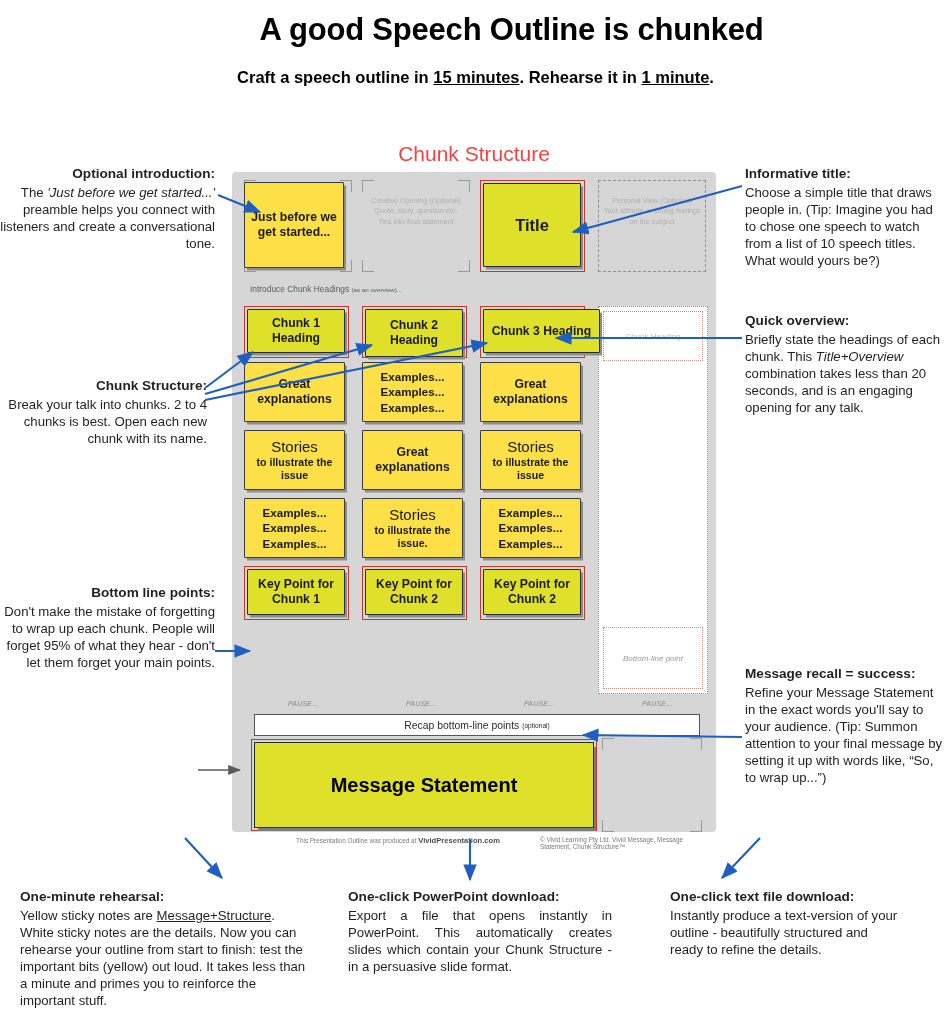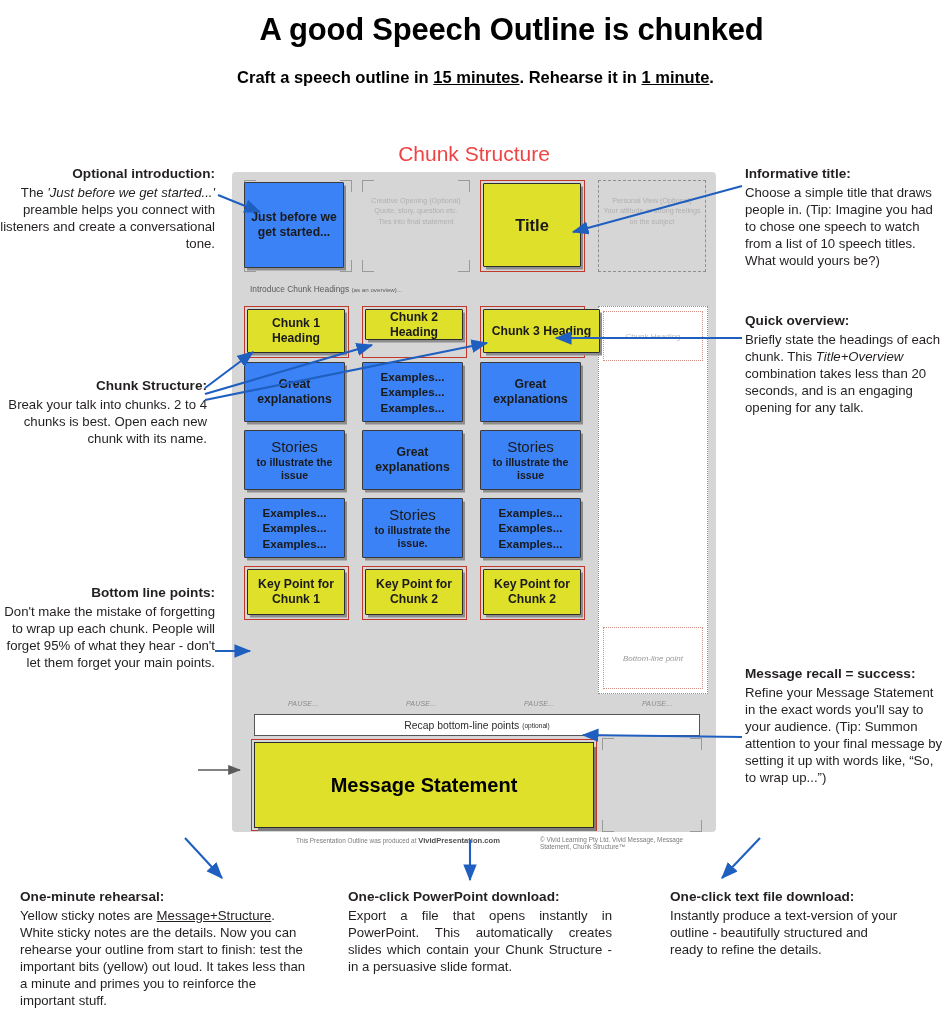--- a/index.html
+++ b/index.html
@@ -60,21 +60,21 @@
 
   .ghost{
     position:absolute;inset:0;display:flex;align-items:flex-start;
     justify-content:center;padding-top:16px;text-align:center;
     font-size:7.2px;line-height:1.45;color:#b0b0b0;
   }
 
   
   .note{
     position:absolute;box-sizing:border-box;
-    background:#3b82f6;border:1.4px solid #3a3a3a;
+    background:#fde047;border:1.4px solid #3a3a3a;
     box-shadow:2.5px 3px 0 -0.5px #8d8d8d;
     display:flex;align-items:center;justify-content:center;
     text-align:center;border-radius:1px;
   }
   .note.yellow{background:#dfe02a;border-color:#2c2c2c;}
   .redframe{position:absolute;border:1.2px solid #c0392b;box-sizing:border-box;}
 
   .note .t{padding:2px 4px;}
   .note .big{font-size:12.2px;font-weight:bold;line-height:1.2;}
   .note .bigyel{font-size:16.5px;font-weight:bold;}
@@ -240,21 +240,21 @@
             <div class="redframe" style="left:0;top:0;width:105px;height:54px;"></div>
             <div class="note yellow" style="left:3px;top:3px;width:98px;height:46px;">
               <div class="t big">Key Point for Chunk 1</div>
             </div>
           </div>
         </div>
 
         <div class="col g2">
           <div class="cheadwrap">
             <div class="redframe" style="left:0;top:0;width:105px;height:52px;"></div>
-            <div class="note yellow" style="left:3px;top:3px;width:98px;height:31px;">
+            <div class="note yellow" style="left:3px;top:3px;width:98px;height:48px;">
               <div class="t big">Chunk 2 Heading</div>
             </div>
           </div>
           <div class="rowwrap">
             <div class="note" style="left:0;top:0;width:101px;height:60px;">
               <div class="t ex" style="white-space:pre-line;">Examples... Examples... Examples...</div>
             </div>
           </div>
           <div class="rowwrap">
             <div class="note" style="left:0;top:0;width:101px;height:60px;">

